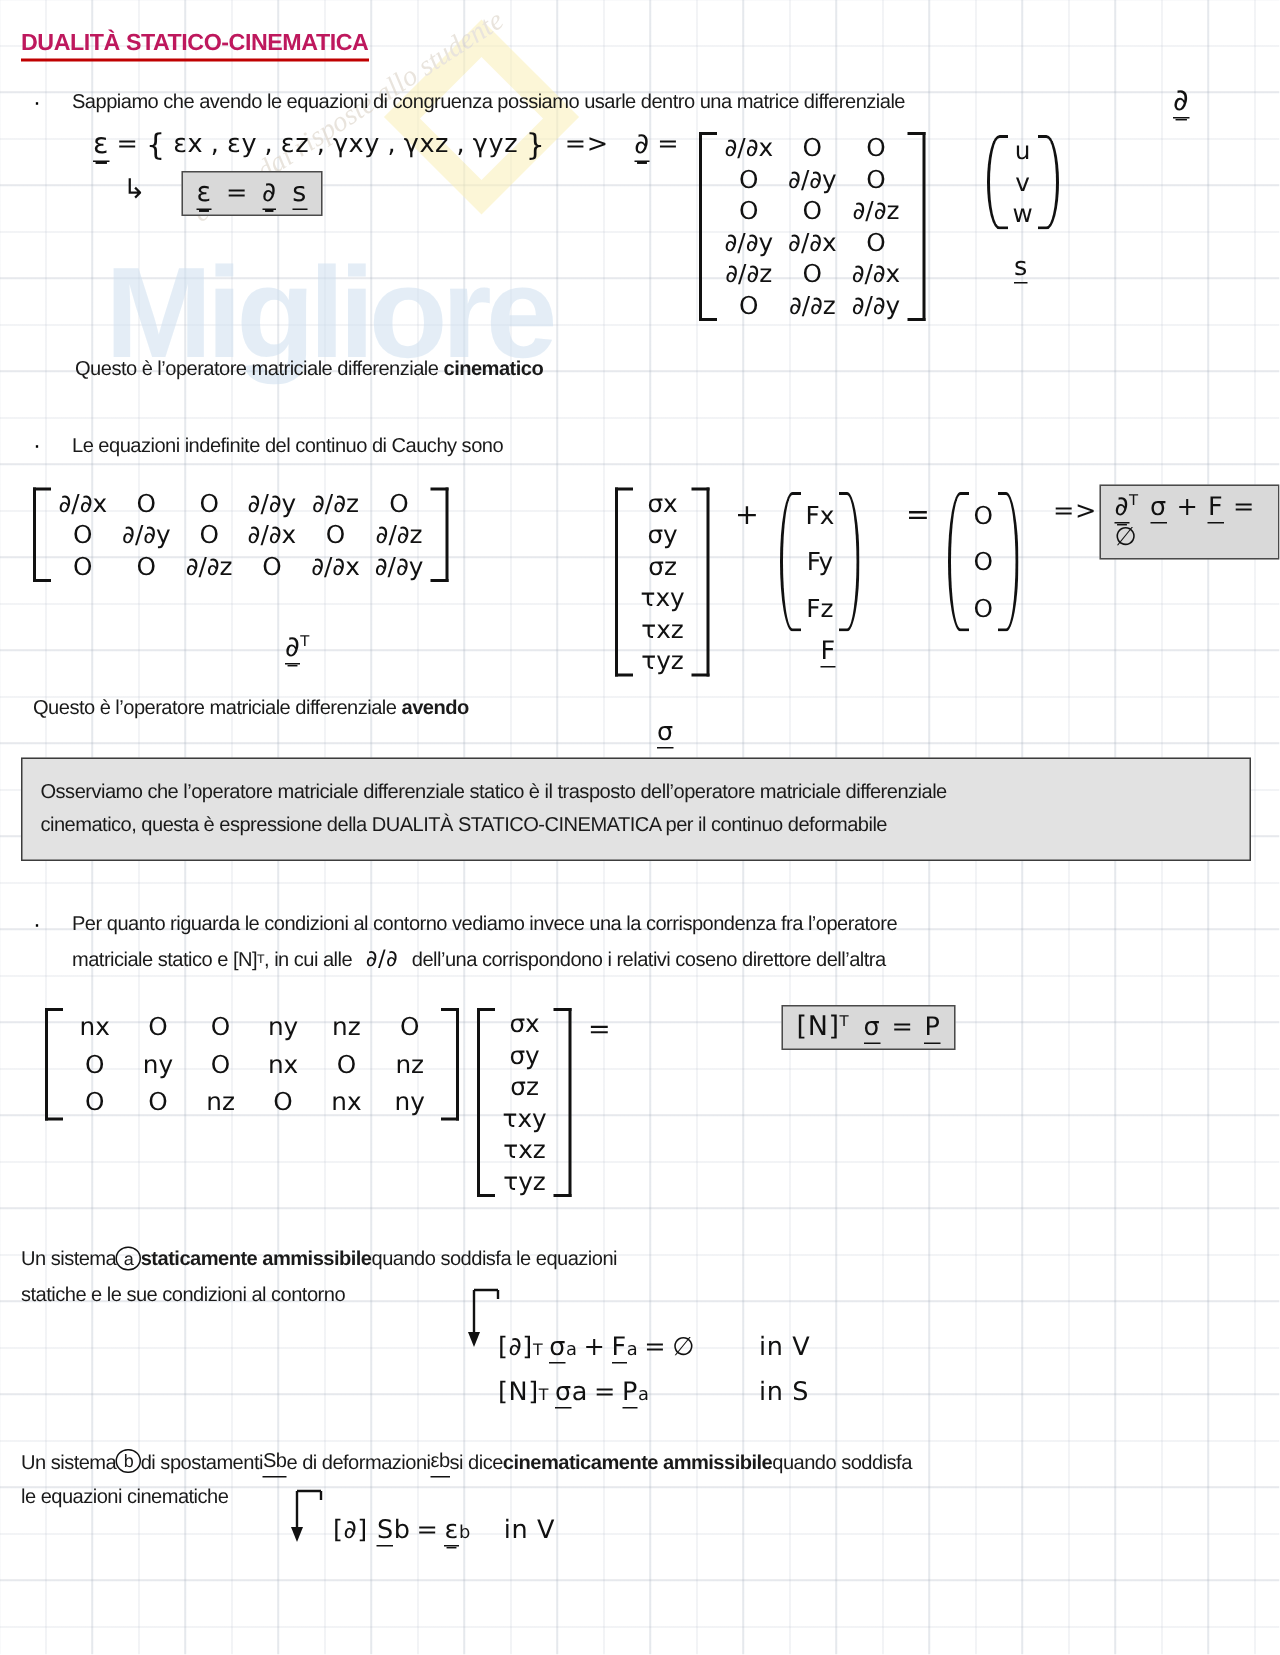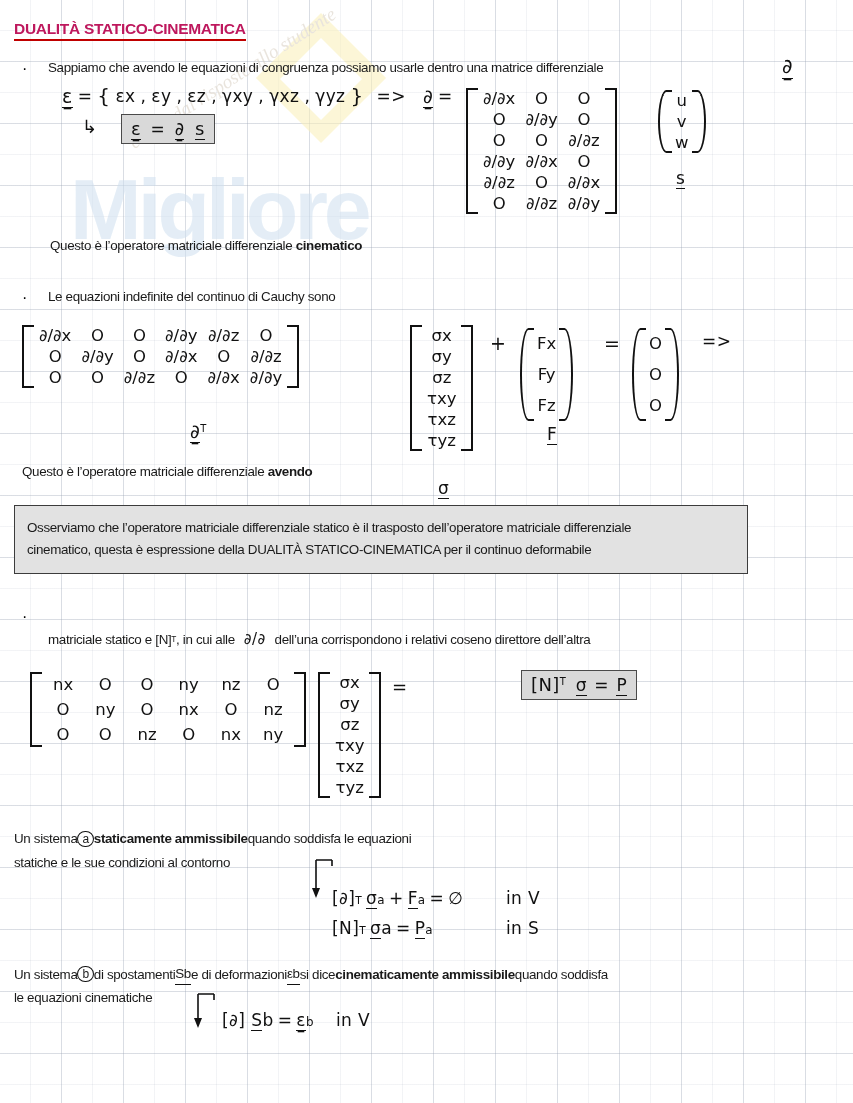--- a/index.html
+++ b/index.html
@@ -74,21 +74,21 @@
   }
   .sup{font-size:.62em;vertical-align:super;}
   .sub{font-size:.70em;vertical-align:-.22em;}
   
   .hlbox{
     background:#d9d9d9;border:1.4px solid #4a4a4a;
     padding:3px 9px 4px 9px;display:inline-block;
   }
   
   #obsbox{
-    left:14px;top:505px;width:734px;
+    left:14px;top:505px;width:820px;
     background:#e2e2e2;border:1.5px solid #3c3c3c;
     padding:11px 12px 12px 12px;
     box-sizing:border-box;
   }
   #obsbox .ptext{line-height:22px;}
   
   .mat{display:inline-flex;align-items:stretch;}
   .brk{width:10px;position:relative;}
   .brk.l{border-left:2px solid #111;border-top:2px solid #111;border-bottom:2px solid #111;}
   .brk.r{border-right:2px solid #111;border-top:2px solid #111;border-bottom:2px solid #111;}
@@ -318,31 +318,40 @@
           </tr>
       <tr>
             <td style="padding:6px 5px;">O</td>
           </tr>
     </tbody>
       </table>
     <div class="cbrk r"></div>
   </div>
 
   <div class="abs hand" style="left:702px;top:331px;">=&gt;</div>
+  <div class="abs hlbox" style="left:733px;top:323px;">
+    <span class="hand dline" style="font-size:18px;">∂</span><span class="hand sup">T</span>
+    <span class="hand uline" style="margin-left:3px;">σ</span>
+    <span class="hand" style="margin:0 2px;">+</span>
+    <span class="hand uline">F</span>
+    <span class="hand" style="margin:0 2px;">=</span>
+    <span class="hand">∅</span>
+  </div>
 
   <div class="abs ptext" style="left:22px;top:461px;">
     <span>Questo è l’operatore matriciale differenziale </span><span class="b">avendo</span>
   </div>
 
   <div class="abs" id="obsbox">
     <div class="ptext">Osserviamo che l’operatore matriciale differenziale statico è il trasposto dell’operatore matriciale differenziale</div>
     <div class="ptext">cinematico, questa è espressione della DUALITÀ STATICO-CINEMATICA per il continuo deformabile</div>
   </div>
 
   <div class="abs" style="left:22px;top:608px;">·</div>
+  <div class="abs ptext" style="left:48px;top:605px;">Per quanto riguarda le condizioni al contorno vediamo invece una la corrispondenza fra l’operatore</div>
   <div class="abs ptext" style="left:48px;top:629px;display:flex;align-items:flex-end;">
     <span>matriciale statico e [N]</span>
       <span class="sup">T</span>
       <span>, in cui alle</span>
     <span class="hand" style="margin:0 9px;font-size:15px;">∂/∂</span>
     <span>dell’una corrispondono i relativi coseno direttore dell’altra</span>
   </div>
 
   <div class="abs mat" style="left:30px;top:672px;">
     <div class="brk l"></div>

